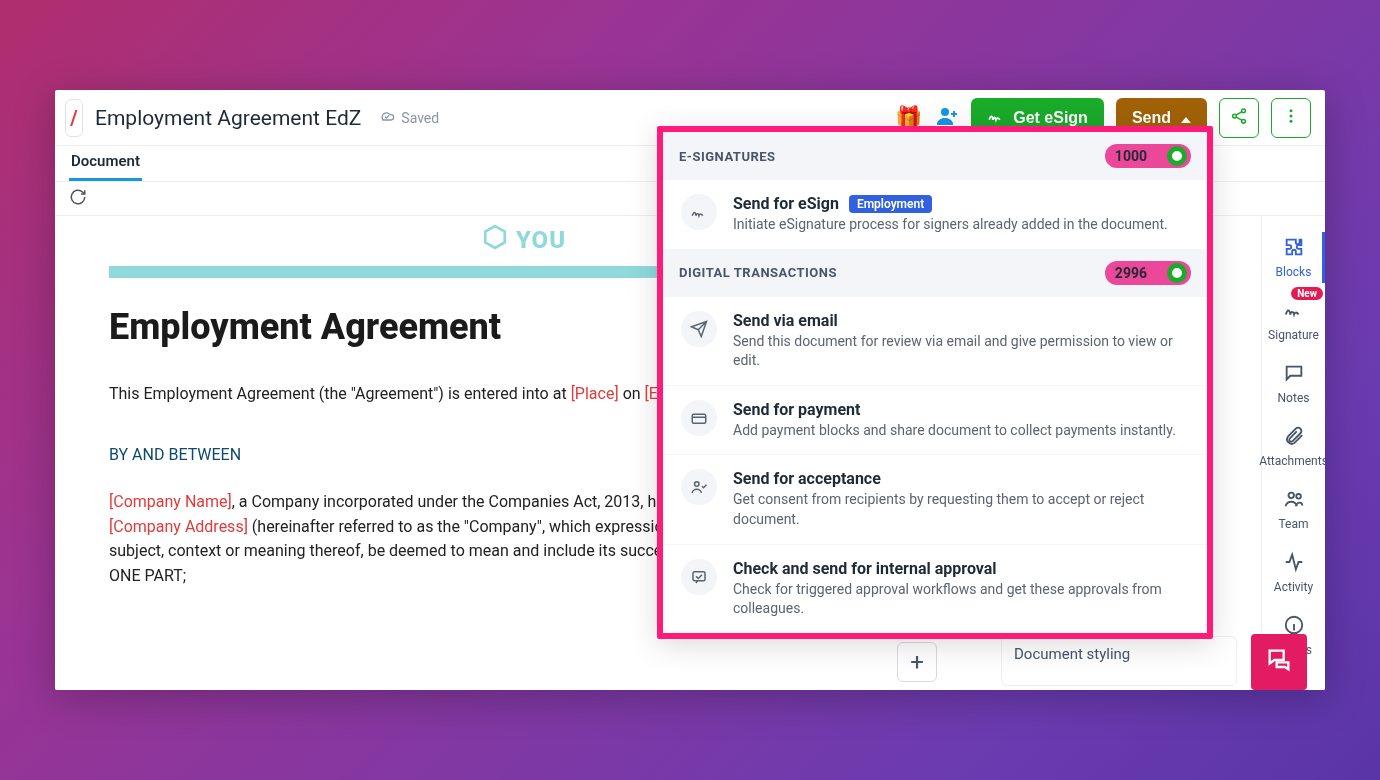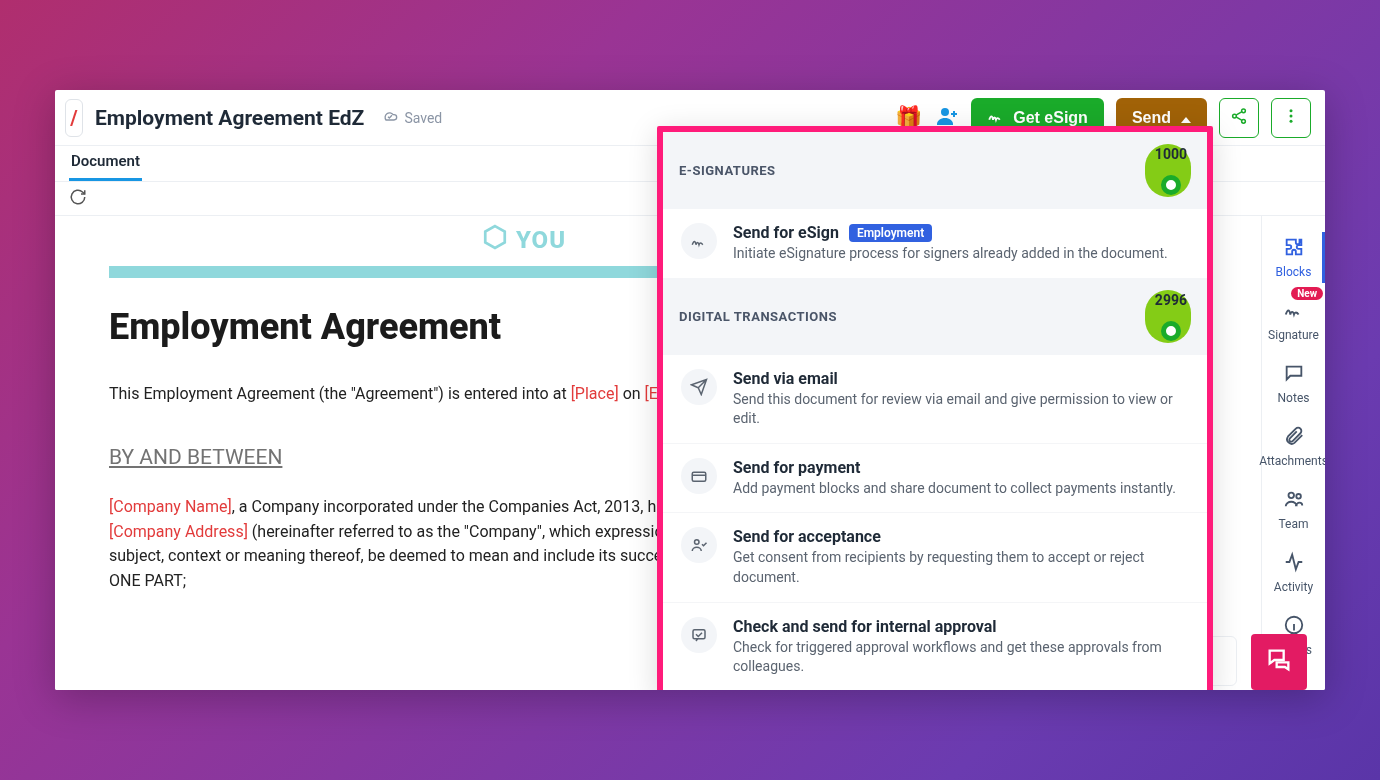--- a/index.html
+++ b/index.html
@@ -25,21 +25,21 @@
     padding: 0 14px 0 10px;
     border-bottom: 1px solid #eceff3;
   }
   .logo-box {
     width:18px; height:38px;
     border:1px solid #dfe3e8; border-radius:6px;
     display:flex; align-items:center; justify-content:center;
     color:#e23b3b; font-weight:700; font-size:20px;
     margin-right:12px;
   }
-  .doc-title { font-size:21px; font-weight:700; color:#1f2a37; }
+  .doc-title { font-size:21px; font-weight:400; color:#1f2a37; }
   .saved { display:flex; align-items:center; gap:6px; margin-left:18px; color:#8b95a5; font-size:14px;}
   .saved svg { width:16px; height:16px; }
   .topbar-right { margin-left:auto; display:flex; align-items:center; gap:12px; }
   .gift-icon { font-size:22px; }
   .add-person svg { width:24px; height:24px; color:#1896e3;}
   .btn { height:40px; border-radius:6px; display:flex; align-items:center; padding:0 16px; font-weight:600; font-size:16px; cursor:pointer; border:none;}
   .btn-green { background:#1aab2a; color:#fff; gap:8px;}
   .btn-darkgreen { background:#a16207; color:#fff; gap:10px;}
   .btn-outline { background:#fff; border:1px solid #1aab2a; color:#1aab2a; width:40px; justify-content:center; padding:0;}
   .btn svg { width:18px; height:18px; }
@@ -57,21 +57,21 @@
     width: 830px;
     margin: 0 0 0 54px;
     padding-top:8px;
   }
   .logo-band { display:flex; flex-direction:column; align-items:center; margin-bottom:28px;}
   .logo-band .yours { display:flex; align-items:center; gap:8px; color:#8fd8dc; font-weight:800; font-size:24px; letter-spacing:1px;}
   .logo-band .bar { height:12px; width:100%; background:#8fd8dc; margin-top:10px;}
   .doc-h1 { font-size:36px; font-weight:800; color:#1b1b1b; margin-bottom:34px; }
   .doc-p { font-size:16px; color:#222; line-height:1.55; margin-bottom:18px;}
   .ph { color:#e23b3b; }
-  .by-between { font-size:21px; color:#737373; margin:38px 0 26px 0;text-decoration:underline;}
+  .by-between { font-size:16px; color:#0c4a6e; margin:38px 0 26px 0;}
   
   .right-rail { width:64px; border-left:1px solid #eceff3; background:#fff; display:flex; flex-direction:column; align-items:center; padding-top:10px; }
   .rail-item { width:100%; display:flex; flex-direction:column; align-items:center; gap:4px; padding:10px 0; position:relative; color:#475569; font-size:12px;}
   .rail-item.active { color:#3161e0; }
   .rail-item.active::before{ content:""; position:absolute; right:0; top:6px; bottom:6px; width:3px; background:#3161e0;}
   .rail-item svg{ width:22px; height:22px;}
   .new-badge { position:absolute; top:-2px; right:2px; background:#e31b53; color:#fff; font-size:10px; font-weight:700; padding:1px 6px; border-radius:8px;}
   .chat-fab { position:absolute; bottom:0; right:18px; width:56px; height:56px; background:#e31b63; border-radius:4px; display:flex; align-items:center; justify-content:center;}
   .chat-fab svg{ width:28px;height:28px;color:#fff;}
   
@@ -80,21 +80,21 @@
     top:36px; right:112px;
     width:556px;
     background:#fff;
     border:6px solid #ff1b7a;
     border-radius:2px;
     box-shadow:0 6px 30px rgba(0,0,0,.15);
     z-index:50;
   }
   .dd-header { background:#f3f5f8; padding:12px 16px; display:flex; align-items:center; justify-content:space-between;}
   .dd-header .lbl{ font-size:13px; font-weight:700; color:#4a5568; letter-spacing:.5px;}
-  .credit-pill { display:flex; align-items:center; gap:13px; background:#84cc16; border-radius:999px; padding:2px 4px 2px 10px; font-weight:700; color:#1f2a37; font-size:14px;flex-direction:column;}
+  .credit-pill { display:flex; align-items:center; gap:20px; background:#ec4899; border-radius:999px; padding:2px 4px 2px 10px; font-weight:700; color:#1f2a37; font-size:14px;}
   .credit-dot { width:20px;height:20px;border-radius:50%; border:5px solid #1aab2a; background:#fff;}
   .dd-item { display:flex; gap:16px; padding:14px 18px; align-items:flex-start; }
   .dd-item + .dd-item { border-top:1px solid #f4f5f7; }
   .dd-icon { width:36px;height:36px;border-radius:50%; background:#f3f5f8; display:flex;align-items:center;justify-content:center; flex-shrink:0;}
   .dd-icon svg{ width:18px;height:18px;color:#5b6470;}
   .dd-body .t { font-size:16px; font-weight:700; color:#1f2a37; display:flex; align-items:center; gap:10px;}
   .rec-badge { background:#3161e0; color:#fff; font-size:12px; font-weight:600; padding:2px 8px; border-radius:4px;}
   .dd-body .d { font-size:14px; color:#5b6470; margin-top:2px; line-height:1.4;}
   
   .add-block { position:absolute; left:842px; bottom:8px; width:40px;height:40px;border:1px solid #d7dbe1;border-radius:6px;display:flex;align-items:center;justify-content:center;font-size:24px;color:#475569;background:#fff;}

